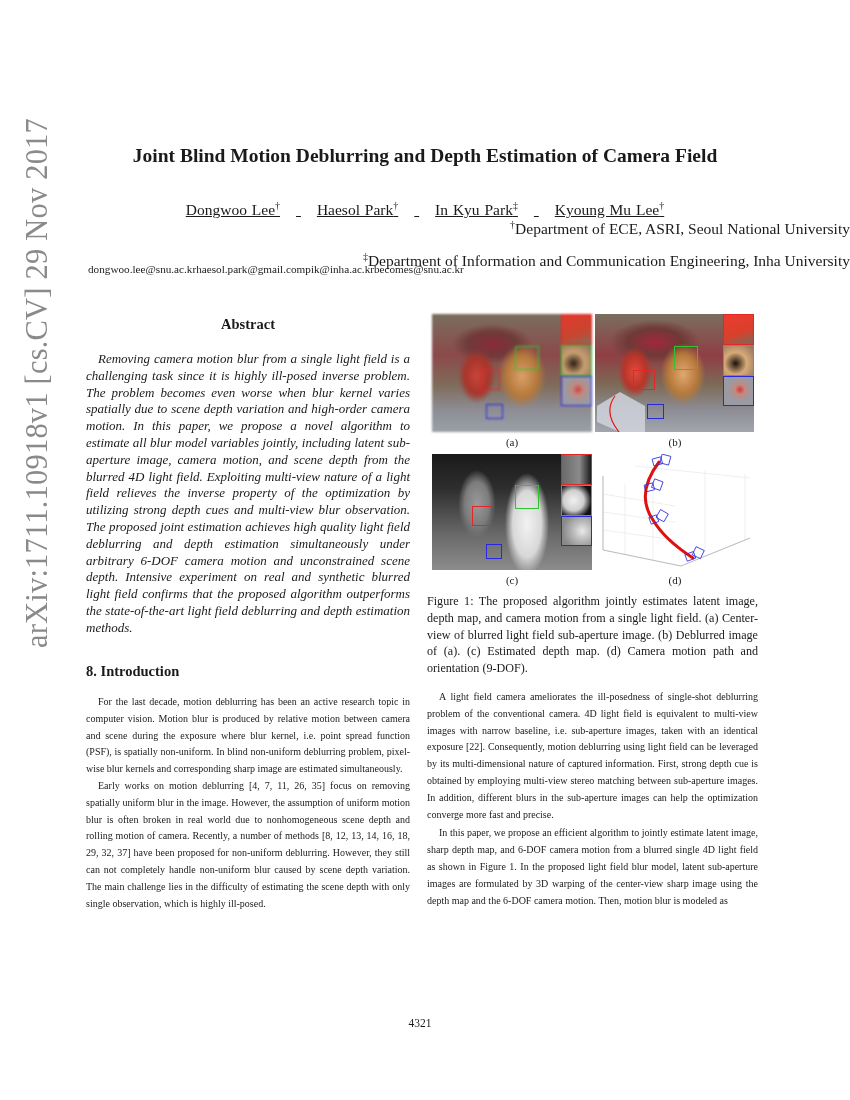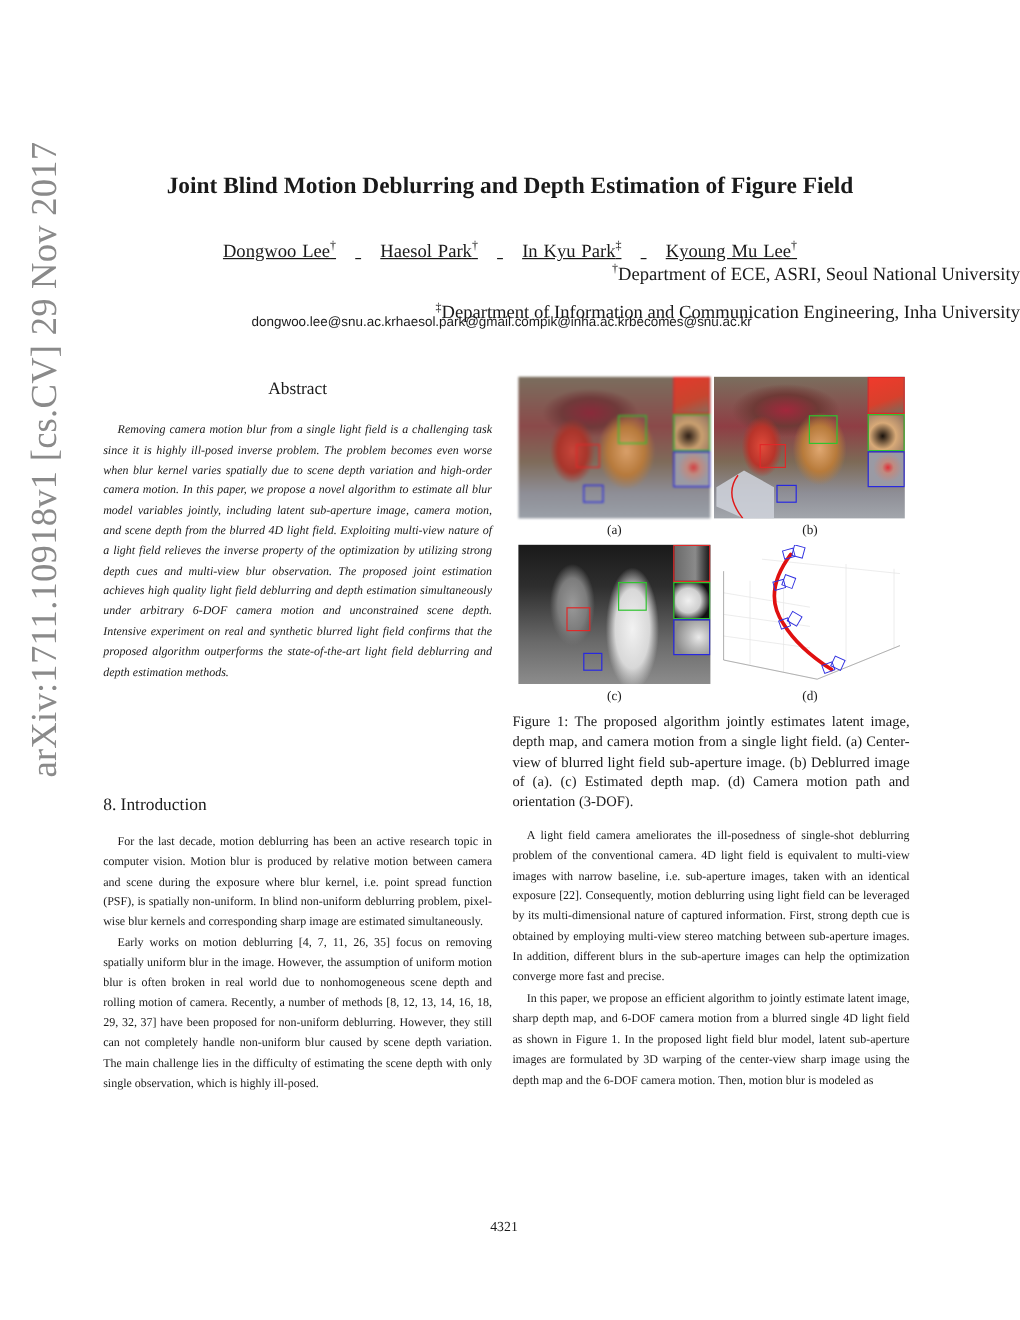--- a/index.html
+++ b/index.html
@@ -23,29 +23,29 @@
     }
     .authors span.author { margin: 0 16px; }
     .authors sup, .affil sup { font-size: 10px; }
     .affil {
       position: absolute; left: 0; width: 850px; text-align: right; font-size: 15.5px;
     }
     .affil.a1 { top: 219px; }
     .affil.a2 { top: 239px; margin-top: 12px; }
     .emails {
       position: absolute; left: 88px; width: 660px; top: 263px;
-      font-family: Liberation Sans, sans-serif; font-size: 11.2px;
-      display: flex; justify-content: center;
-    }
-
-    .section-head { font-size: 14.5px; font-weight: normal; }
+      font-family: Liberation Serif, serif; font-size: 11.2px;
+      display: flex; justify-content: flex-start;
+    }
+
+    .section-head { font-size: 14.5px; font-weight: bold; }
     .abstract-head { position: absolute; left: 86px; width: 324px; top: 316px; text-align: center; }
     .abstract-body {
       position: absolute; left: 86px; width: 324px; top: 351px;
-      font-style: italic; font-size: 10px; line-height: 16.8px; text-align: justify;
+      font-style: italic; font-size: 13px; line-height: 16.8px; text-align: justify;
       text-indent: 12px; hyphens: manual;
     }
     .intro-head { position: absolute; left: 86px; top: 663px; }
     .para {
       font-size: 10px; line-height: 16.8px; text-align: justify; text-indent: 12px;
     }
     .intro-body { position: absolute; left: 86px; width: 324px; top: 694px; }
 
     .figure { position: absolute; left: 432px; top: 314px; width: 322px; height: 276px; }
     .panel { position: absolute; overflow: hidden; }
@@ -87,21 +87,21 @@
     }
     .right-body { position: absolute; left: 427px; width: 331px; top: 689px; }
 
     .page-number { position: absolute; left: 0; width: 840px; top: 1017px; text-align: center; font-size: 11.5px; }
   </style>
 </head>
 <body>
 
 <div class="arxiv-stamp">arXiv:1711.10918v1  [cs.CV]  29 Nov 2017</div>
 
-<div class="title">Joint Blind Motion Deblurring and Depth Estimation of Figure Field</div>
+<div class="title">Joint Blind Motion Deblurring and Depth Estimation of Camera Field</div>
 
 <div class="authors">
   <span class="author"><span>Dongwoo Lee</span><sup>†</sup></span>
   <span class="author"><span>Haesol Park</span><sup>†</sup></span>
   <span class="author"><span>In Kyu Park</span><sup>‡</sup></span>
   <span class="author"><span>Kyoung Mu Lee</span><sup>†</sup></span>
 </div>
 <div class="affil a1"><sup>†</sup><span>Department of ECE, ASRI, Seoul National University</span></div>
 <div class="affil a2"><sup>‡</sup><span>Department of Information and Communication Engineering, Inha University</span></div>
 
@@ -191,20 +191,20 @@
         <rect x="55" y="62" width="8" height="7" transform="rotate(-20 59 66)"></rect>
         <rect x="63" y="57" width="9" height="9" transform="rotate(30 67 61)"></rect>
         <rect x="91" y="99" width="9" height="7" transform="rotate(-20 95 103)"></rect>
         <rect x="99" y="94" width="9" height="9" transform="rotate(25 103 98)"></rect>
       </g>
     </svg>
   </div>
   <div class="sublabel" style="left:233px;top:260px;">(d)</div>
 </div>
 
-<div class="fig-caption">Figure 1: The proposed algorithm jointly estimates latent image, depth map, and camera motion from a single light field. (a) Center-view of blurred light field sub-aperture im­age. (b) Deblurred image of (a). (c) Estimated depth map. (d) Camera motion path and orientation (3-DOF).</div>
+<div class="fig-caption">Figure 1: The proposed algorithm jointly estimates latent image, depth map, and camera motion from a single light field. (a) Center-view of blurred light field sub-aperture im­age. (b) Deblurred image of (a). (c) Estimated depth map. (d) Camera motion path and orientation (9-DOF).</div>
 
 <div class="right-body">
   <p class="para" style="margin-bottom:2px;">A light field camera ameliorates the ill-posedness of single-shot deblurring problem of the conventional camera. 4D light field is equivalent to multi-view images with nar­row baseline, i.e. sub-aperture images, taken with an iden­tical exposure [22]. Consequently, motion deblurring us­ing light field can be leveraged by its multi-dimensional na­ture of captured information. First, strong depth cue is ob­tained by employing multi-view stereo matching between sub-aperture images. In addition, different blurs in the sub-aperture images can help the optimization converge more fast and precise.</p>
   <p class="para">In this paper, we propose an efficient algorithm to jointly estimate latent image, sharp depth map, and 6-DOF cam­era motion from a blurred single 4D light field as shown in Figure 1. In the proposed light field blur model, la­tent sub-aperture images are formulated by 3D warping of the center-view sharp image using the depth map and the 6-DOF camera motion. Then, motion blur is modeled as</p>
 </div>
 
 <div class="page-number">4321</div>
 
 </body></html>

